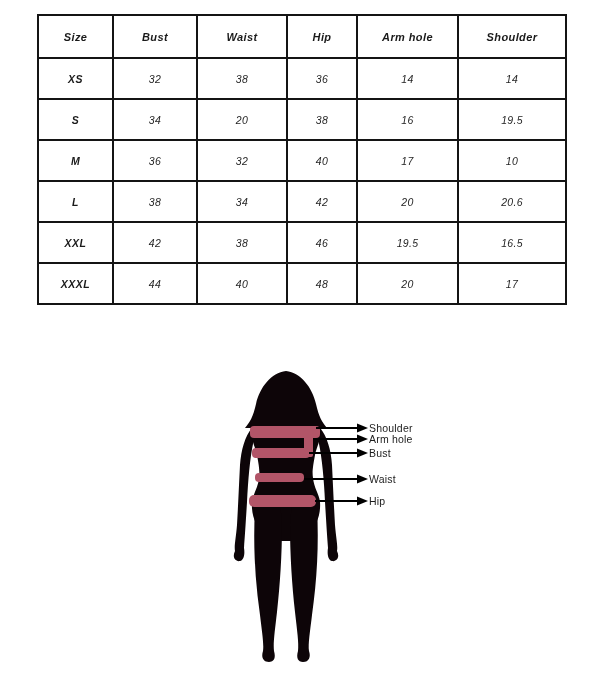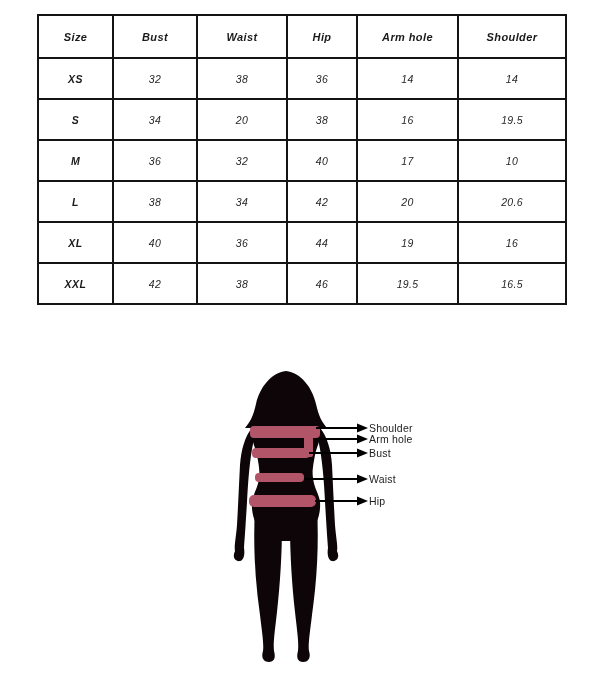--- a/index.html
+++ b/index.html
@@ -117,34 +117,34 @@
         </tr>
         <tr>
           <td class="size-cell">L</td>
           <td>38</td>
           <td>34</td>
           <td>42</td>
           <td>20</td>
           <td>20.6</td>
         </tr>
         <tr>
-          <td class="size-cell">XL</td>
-          <td>40</td>
-          <td>36</td>
-          <td>44</td>
-          <td>19</td>
-          <td>16</td>
-        </tr>
-        <tr>
           <td class="size-cell">XXL</td>
           <td>42</td>
           <td>38</td>
           <td>46</td>
           <td>19.5</td>
           <td>16.5</td>
+        </tr>
+        <tr>
+          <td class="size-cell">XXXL</td>
+          <td>44</td>
+          <td>40</td>
+          <td>48</td>
+          <td>20</td>
+          <td>17</td>
         </tr>
       </tbody>
   </table>
 </div>
 
 <div class="figure-wrap">
   <svg width="600" height="340" viewBox="0 0 600 340">
 
     <g>
 

